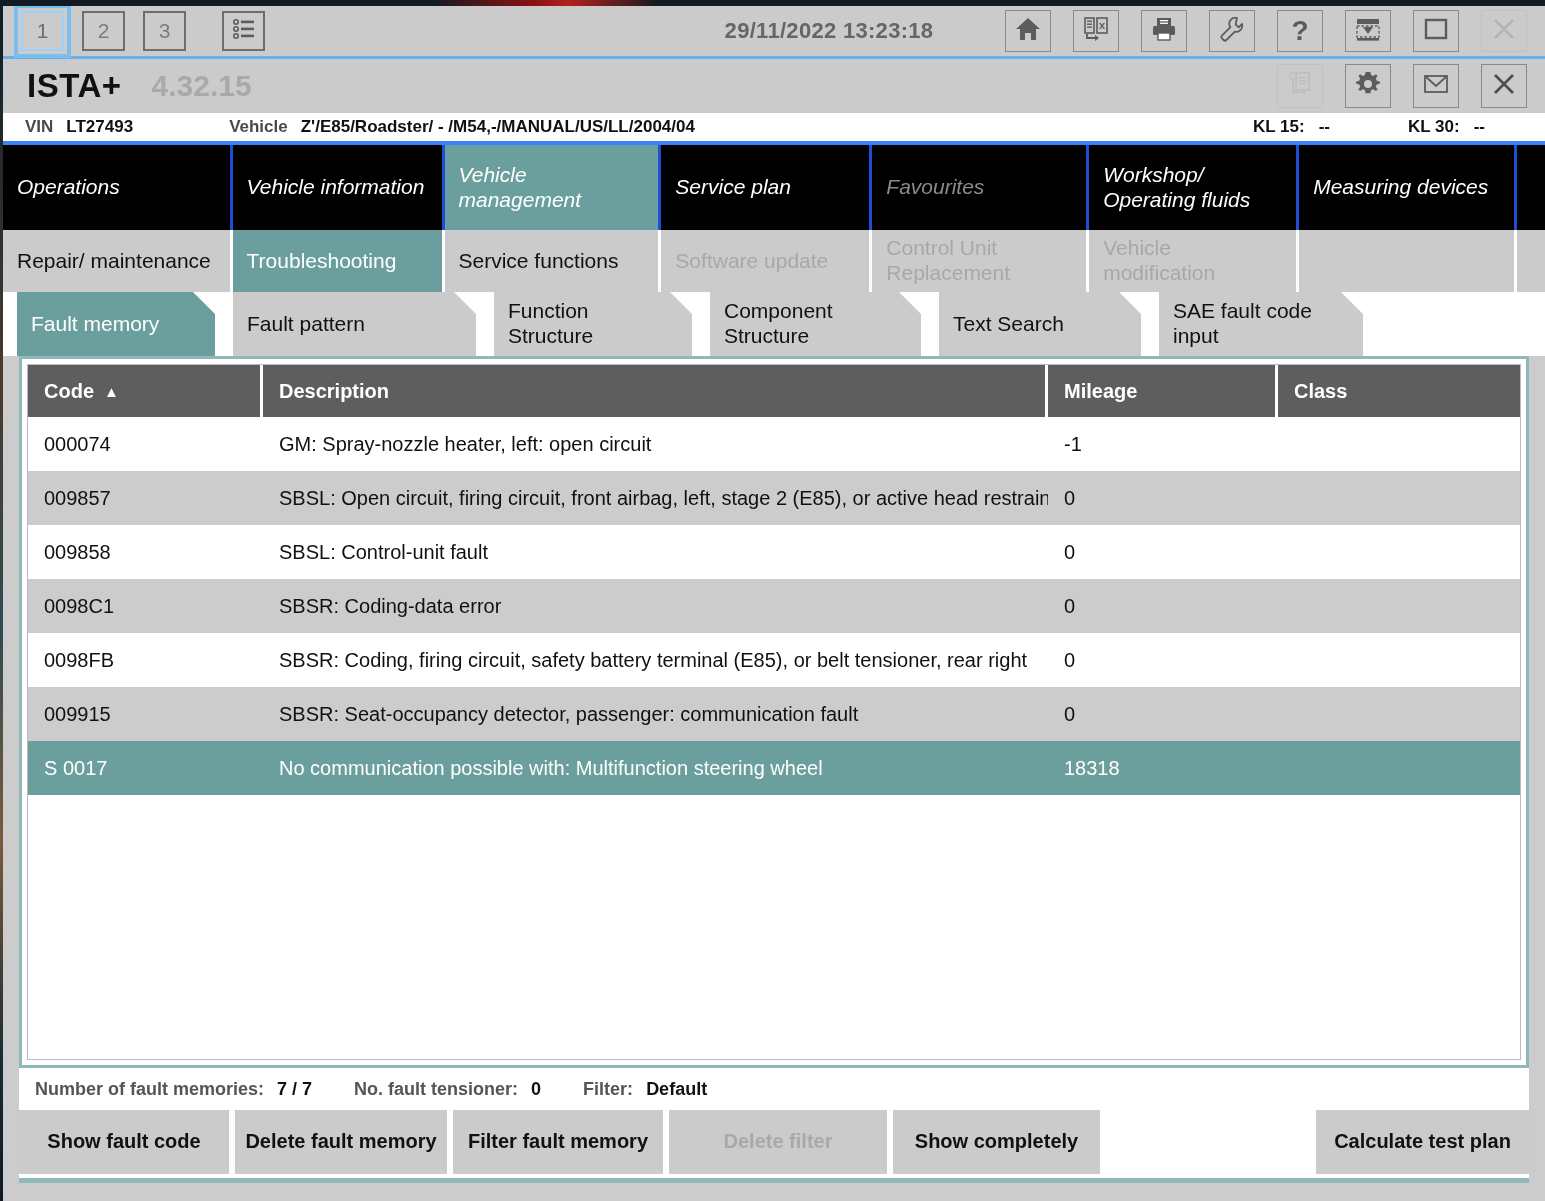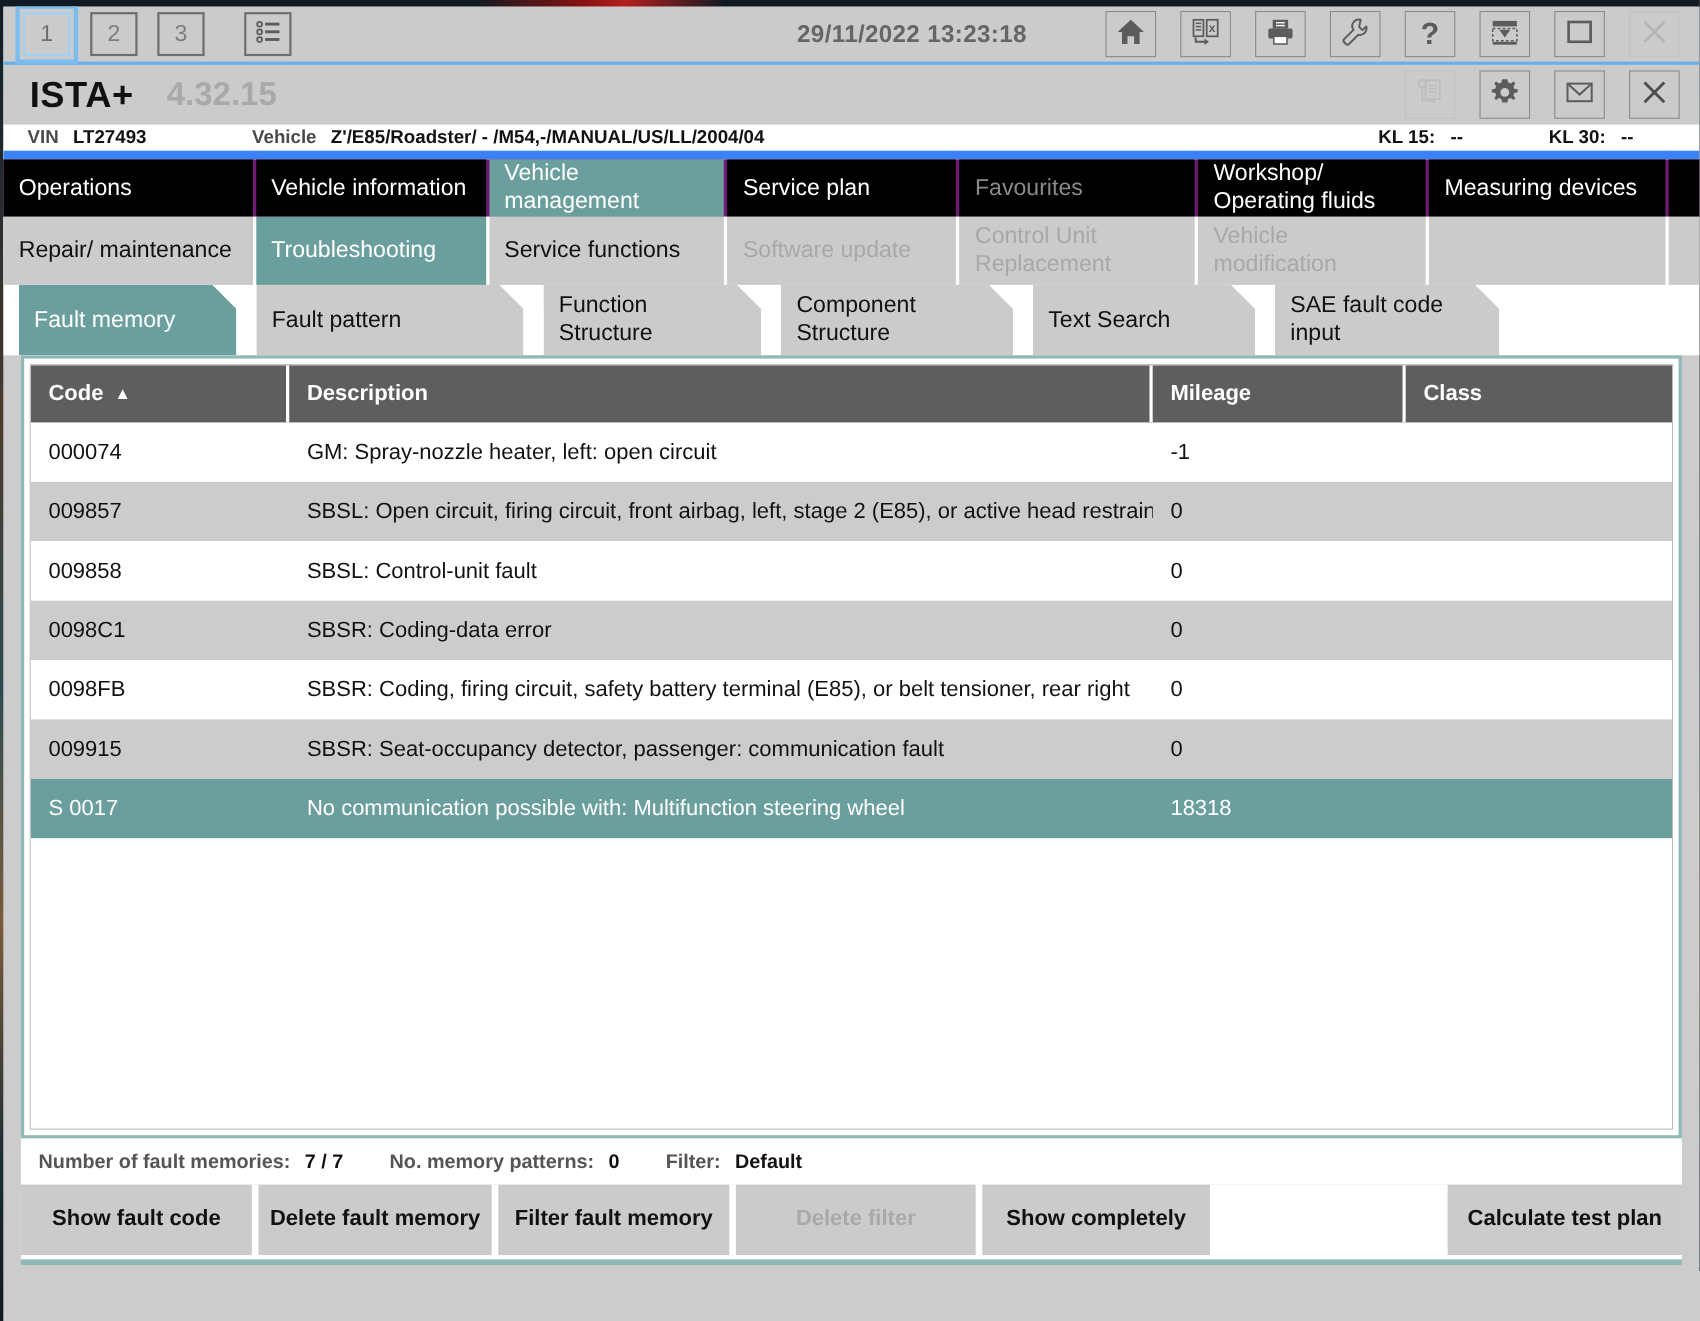--- a/index.html
+++ b/index.html
@@ -88,34 +88,34 @@
   }
   .app-title { font-size: 33px; font-weight: bold; color: #111; margin-left: 24px; letter-spacing: .5px; }
   .app-version { font-size: 30px; font-weight: bold; color: #a9a9a9; margin-left: 30px; }
   .title-icons { margin-left: auto; display: flex; align-items: center; }
   .title-icons .tb-icon { height: 44px; }
 
   
   .vinbar {
     height: 32px;
     background: #ffffff;
-    border-bottom: 8px solid #3b82f6;
+    border-bottom: 4px solid #3b82f6;
     display: flex; align-items: center;
     font-size: 17px;
   }
   .vin-label { color: #4a4a4a; font-weight: bold; margin-left: 22px; }
   .vin-value { color: #111; font-weight: bold; margin-left: 13px; }
   .veh-label { color: #4a4a4a; font-weight: bold; margin-left: 96px; }
   .veh-value { color: #111; font-weight: bold; margin-left: 13px; }
   .kl-wrap { margin-left: auto; display: flex; align-items: center; margin-right: 60px; }
   .kl { font-weight: bold; color: #111; font-size: 17px; margin-left: 78px; }
   .kl .v { margin-left: 14px; }
 
   
-  .tabs1 { display: flex; height: 52px; background: #701a75; }
+  .tabs1 { display: flex; height: 85px; background: #1d4ed8; font-style: italic; }
   .t1 {
     background: #000000; color: #ffffff;
     font-size: 21px;
     display: flex; align-items: center;
     padding: 0 14px;
     margin-right: 3px;
     line-height: 1.18;
   }
   .t1.active { background: #6a9f9d; }
   .t1.dim { color: #8a8a8a; }
@@ -515,21 +515,21 @@
         <div class="td col-class"></div>
       </div>
 
     </div>
   </div>
 
   <div class="statusbar">
     <span class="st-label">Number of fault memories:</span>
     <span class="st-val">7 / 7</span>
     <span class="st-gap"></span>
-    <span class="st-label" style="margin-left:0">No. memory patterns:</span>
+    <span class="st-label" style="margin-left:0">No. fault tensioner:</span>
     <span class="st-val">0</span>
     <span class="st-gap"></span>
     <span class="st-label" style="margin-left:0">Filter:</span>
     <span class="st-val">Default</span>
   </div>
 
   <div class="btnbar">
     <div class="abtn w1">
         <span>Show fault code</span>
       </div>

